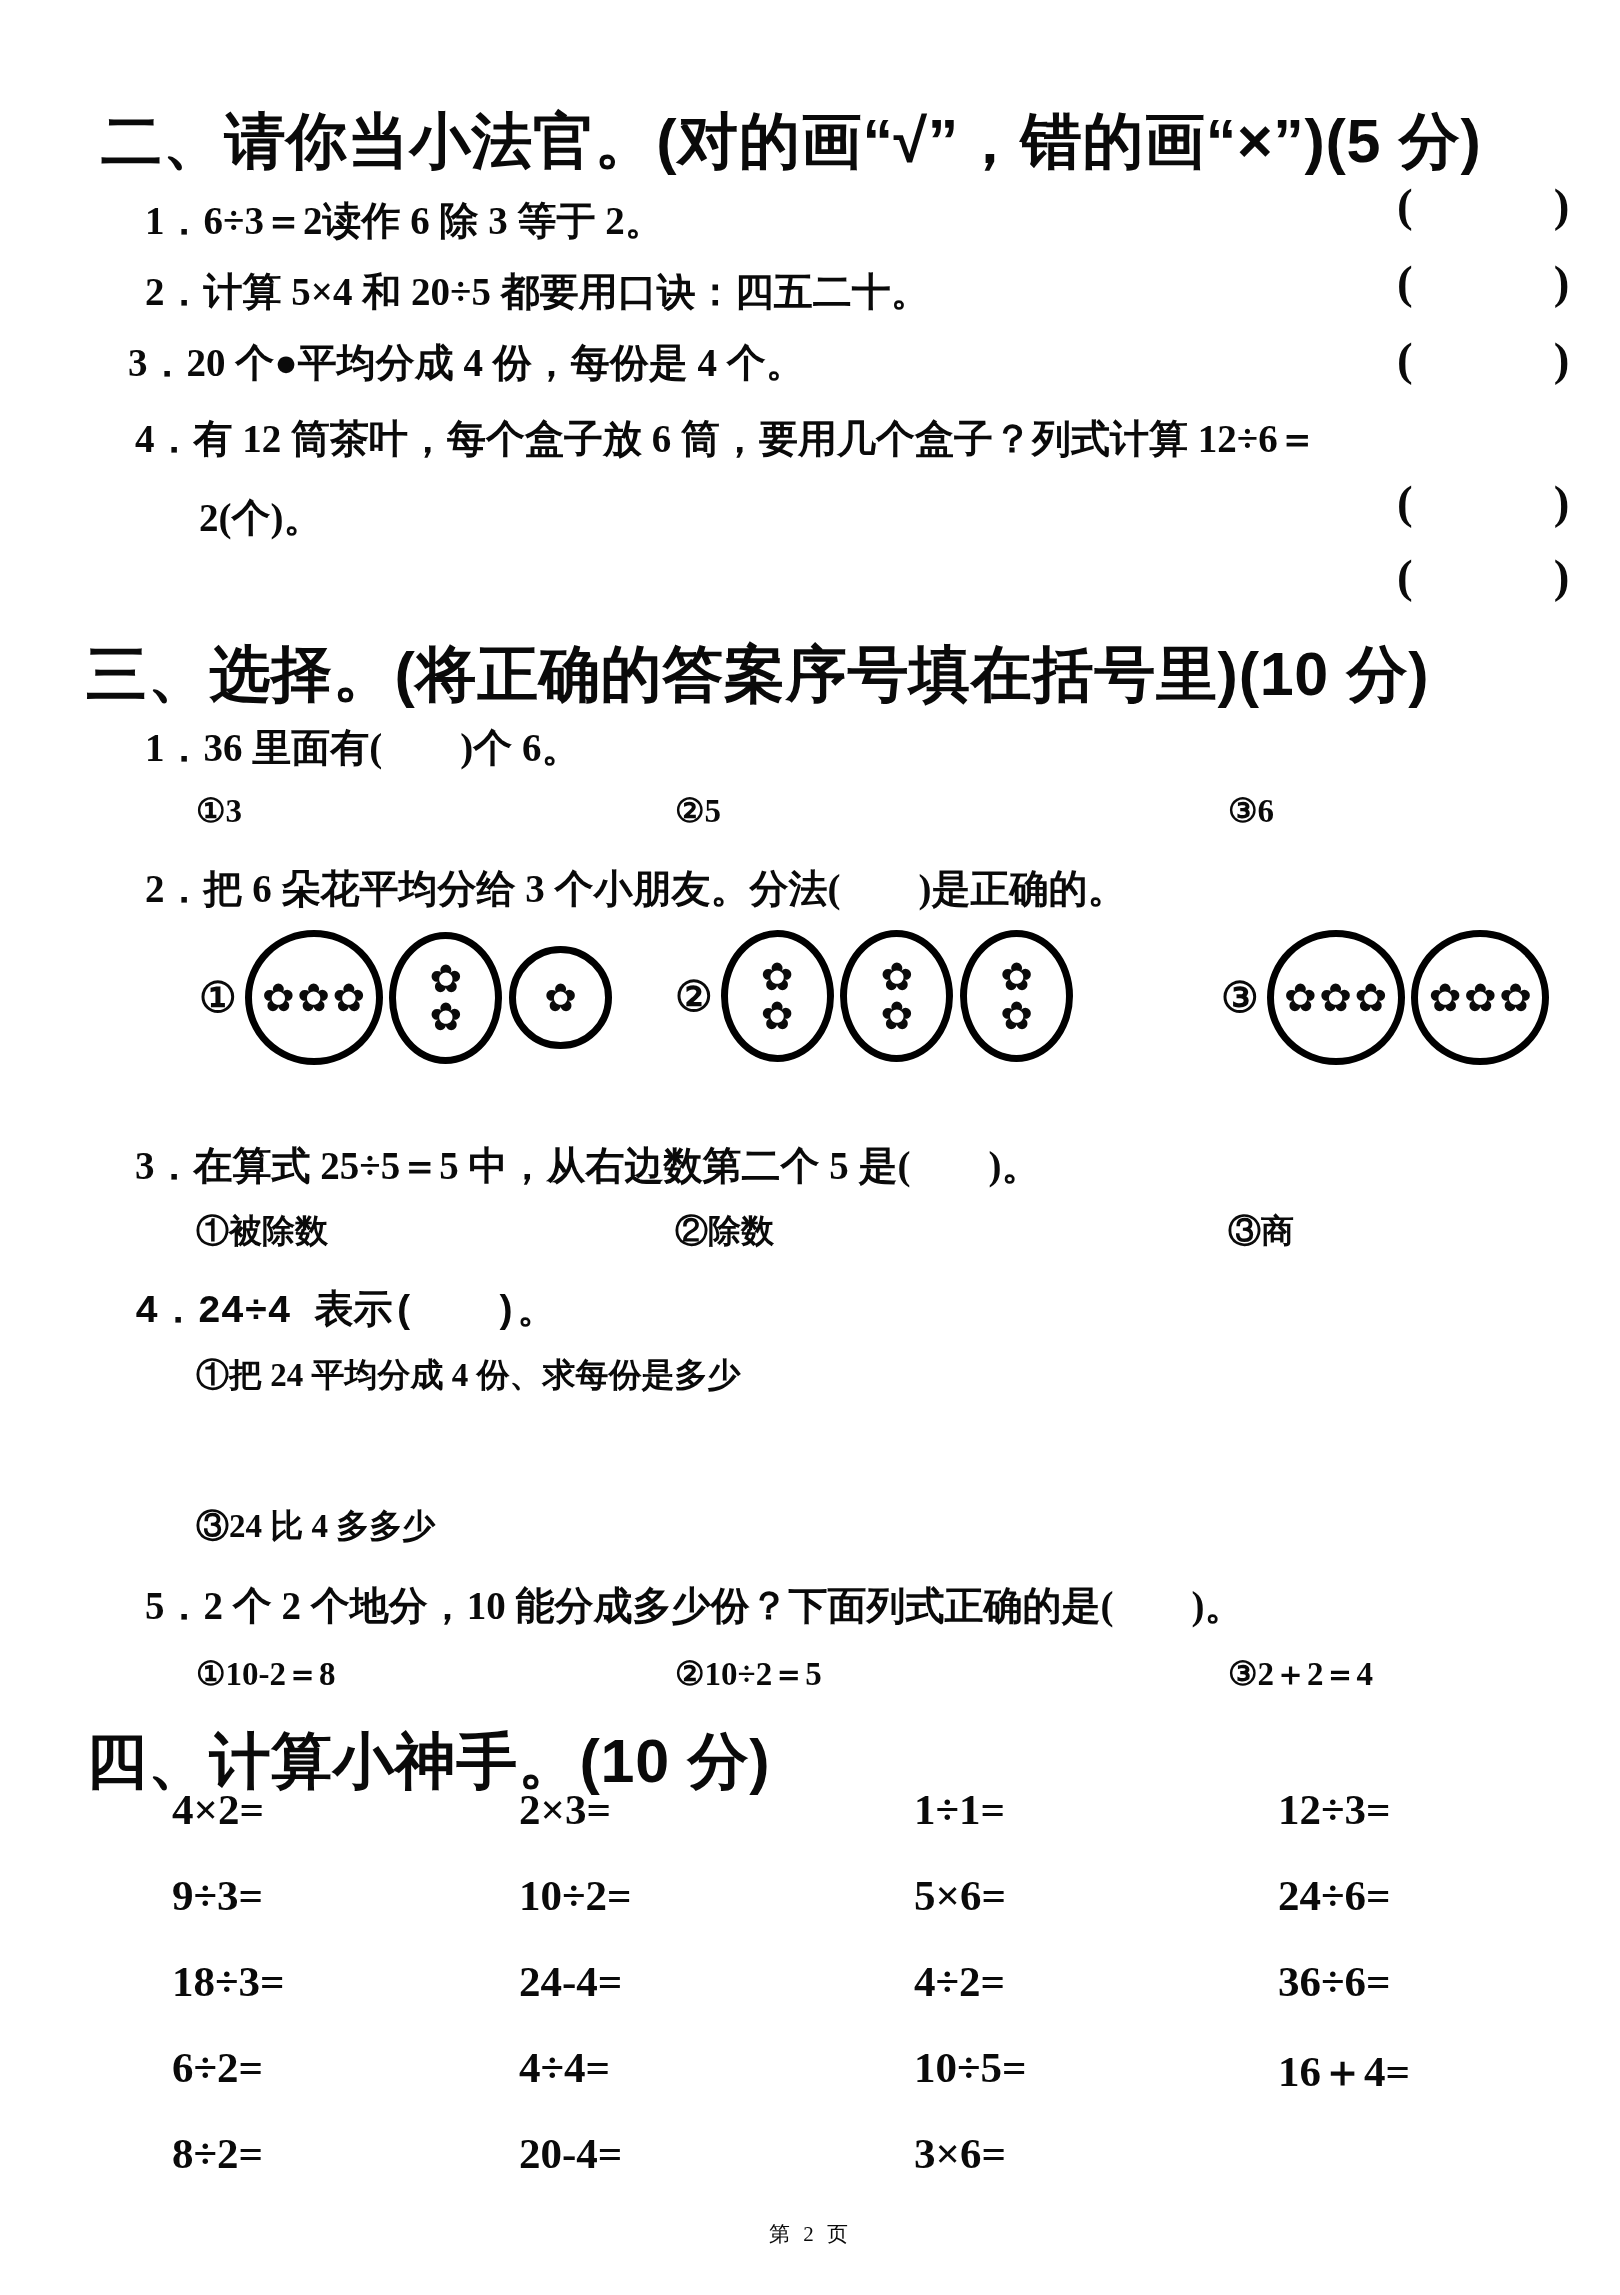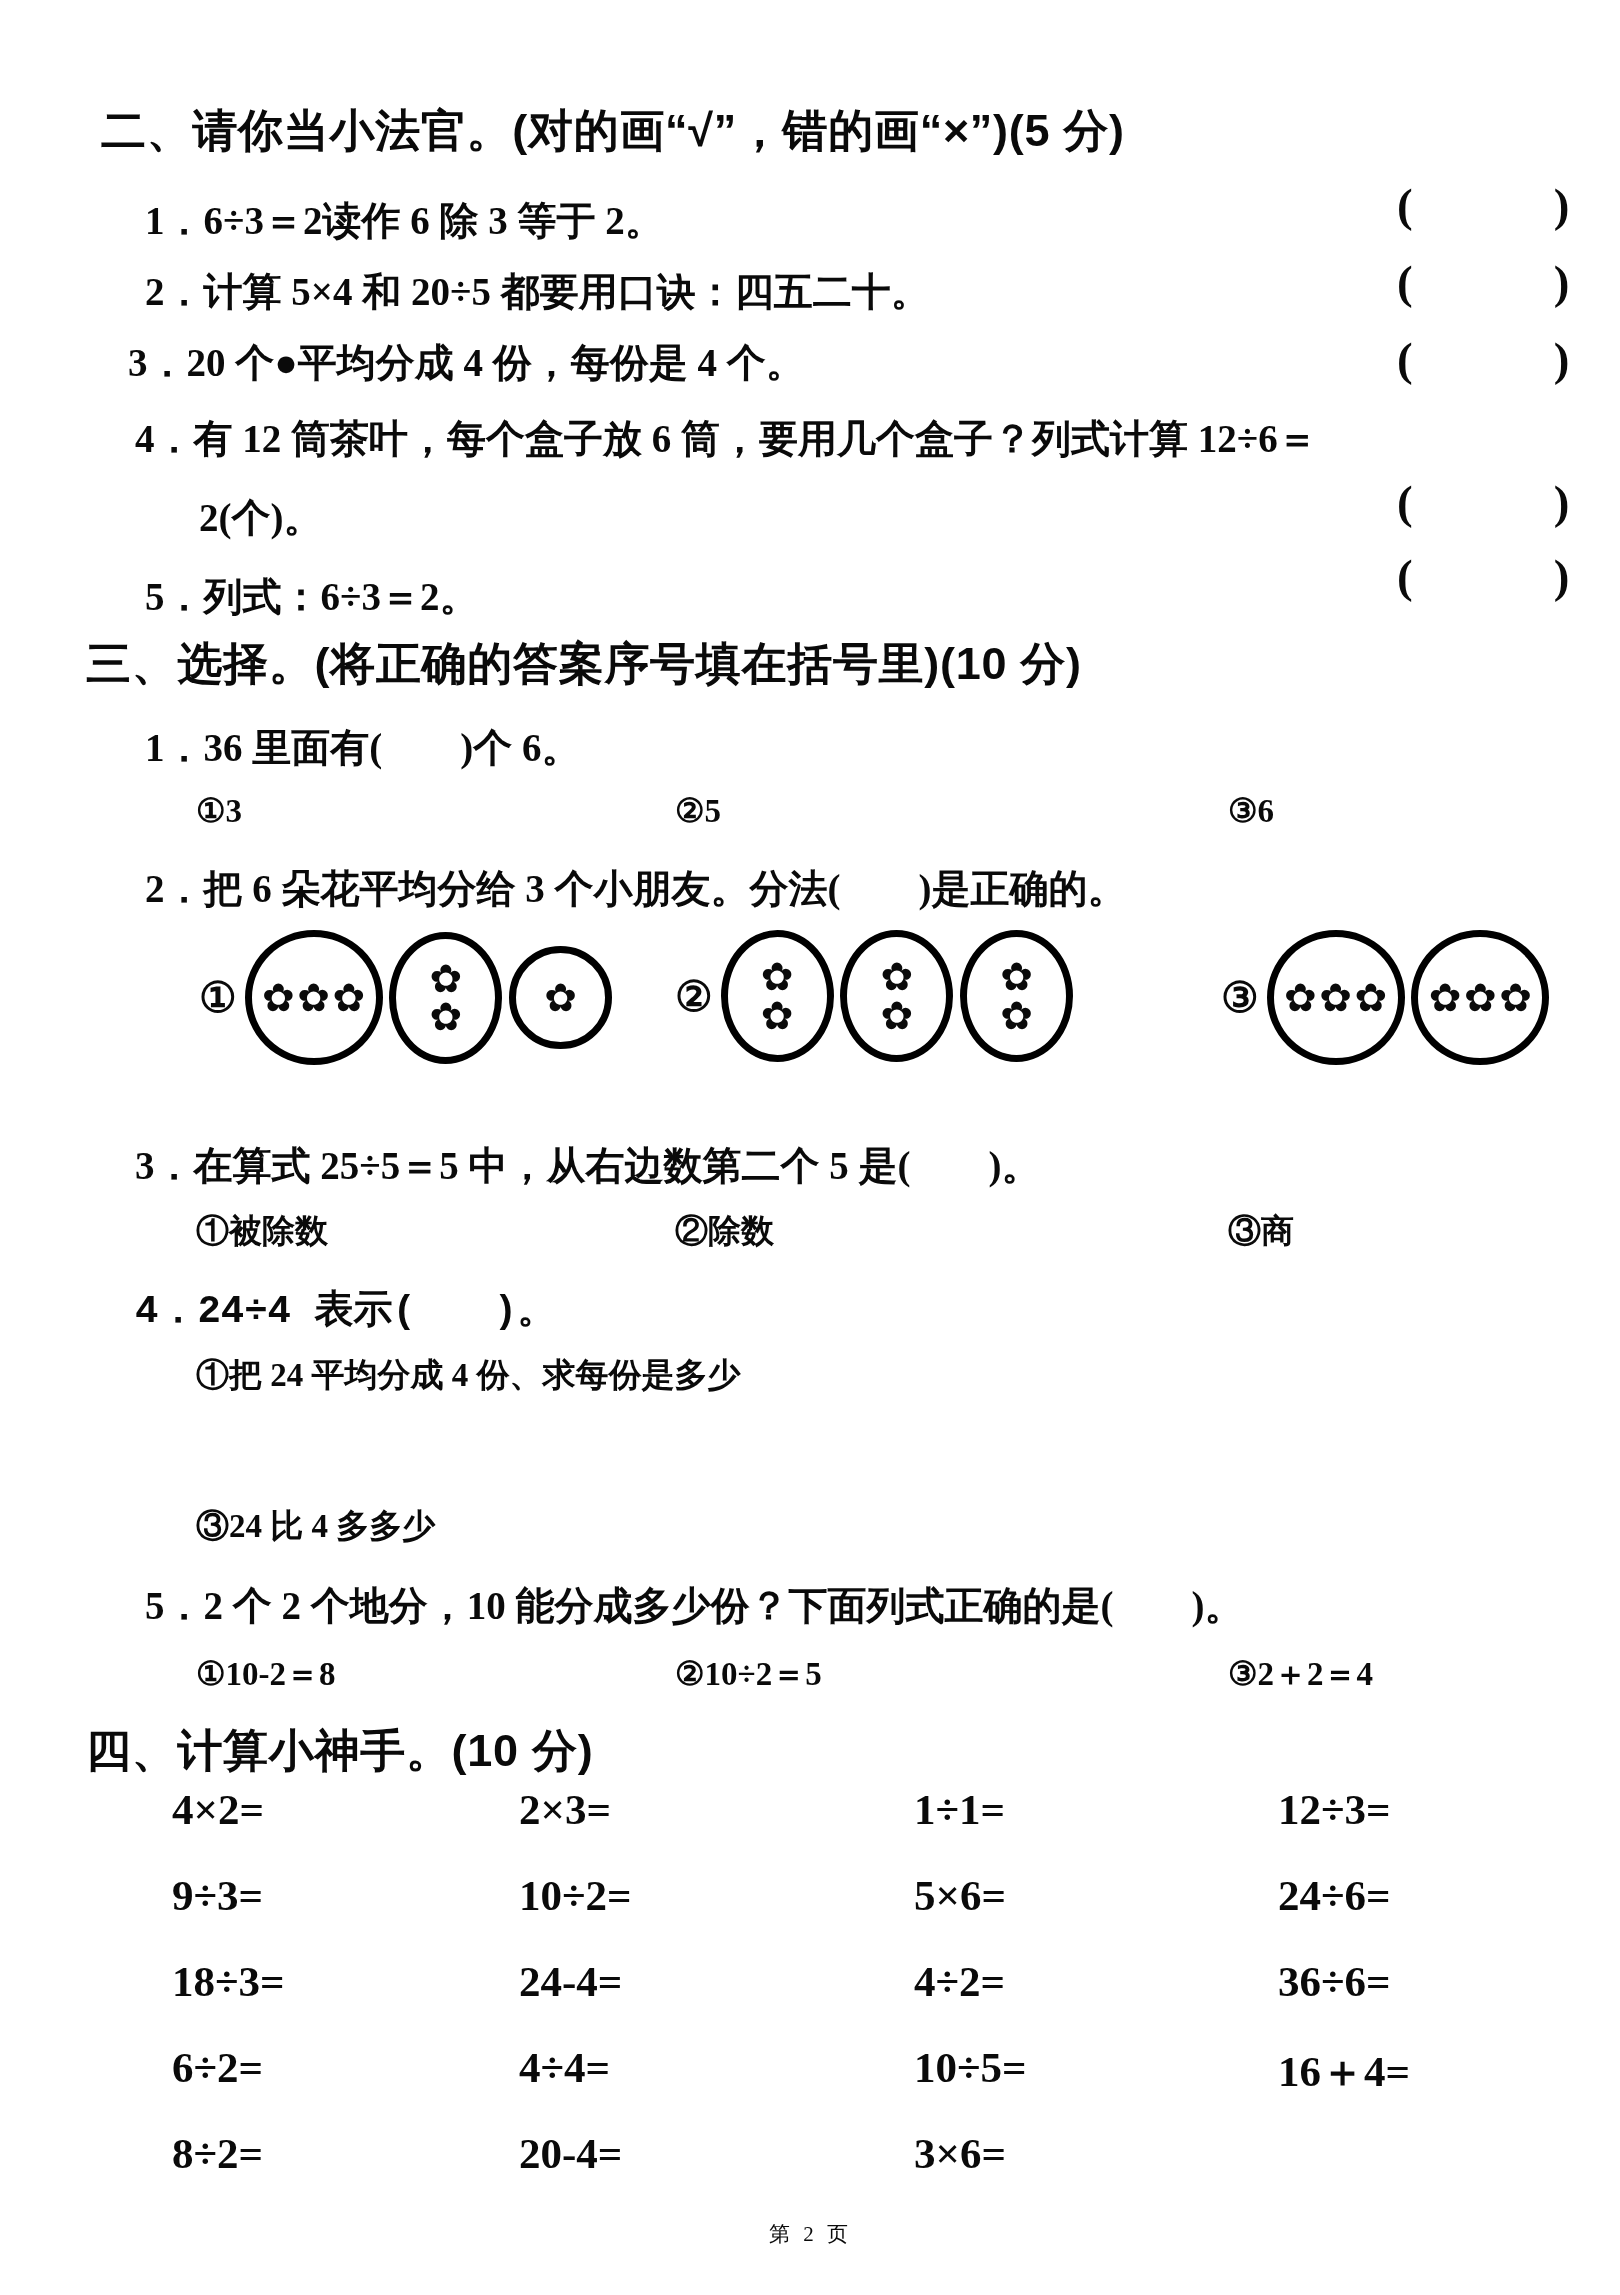--- a/index.html
+++ b/index.html
@@ -4,21 +4,21 @@
 <style>
   html,body { margin:0; padding:0; background:#e8e8e8; }
   .page {
     position:relative; width:1621px; height:2295px; background:#ffffff;
     font-family:"Liberation Serif","DejaVu Serif",serif;
     color:#0a0a0a; font-weight:700; overflow:hidden;
   }
   .abs { position:absolute; white-space:nowrap; }
   .sec-title {
     font-family:"Liberation Sans","DejaVu Sans",sans-serif;
-    font-size:45px; letter-spacing:0.7px;
+    font-size:61px; letter-spacing:0.7px;
   }
   .item-text  { font-size:39px; }
   .opt-text   { font-size:33px; }
   .ans-paren  { font-size:47px; font-weight:700; }
   .calc-grid {
     position:absolute; left:172px; top:1785px;
     display:grid; grid-template-columns:347px 395px 364px 310px;
     grid-auto-rows:86px; font-size:43px;
   }
   .calc-cell { white-space:nowrap; }
@@ -51,21 +51,20 @@
   <div class="abs item-text" style="left:145px; top:265px;">2．计算 5×4 和 20÷5 都要用口诀：四五二十。</div>
   <div class="abs ans-paren" style="left:1397px; top:251px;">(　　　)</div>
 
   <div class="abs item-text" style="left:128px; top:336px;">3．20 个●平均分成 4 份，每份是 4 个。</div>
   <div class="abs ans-paren" style="left:1397px; top:328px;">(　　　)</div>
 
   <div class="abs item-text" style="left:135px; top:412px;">4．有 12 筒茶叶，每个盒子放 6 筒，要用几个盒子？列式计算 12÷6＝</div>
   <div class="abs item-text" style="left:199px; top:491px;">2(个)。</div>
   <div class="abs ans-paren" style="left:1397px; top:471px;">(　　　)</div>
 
-  <div class="abs item-text" style="left:145px; top:570px;">5．列式：6÷3＝2。</div>
   <div class="abs ans-paren" style="left:1397px; top:545px;">(　　　)</div>
 
   <div class="abs sec-title" style="left:86px; top:634px;">三、选择。(将正确的答案序号填在括号里)(10 分)</div>
 
   <div class="abs item-text" style="left:145px; top:721px;">1．36 里面有(　　)个 6。</div>
   <div class="abs opt-text" style="left:196px; top:791px;">①3</div>
   <div class="abs opt-text" style="left:675px; top:791px;">②5</div>
   <div class="abs opt-text" style="left:1228px; top:791px;">③6</div>
 
   <div class="abs item-text" style="left:145px; top:862px;">2．把 6 朵花平均分给 3 个小朋友。分法(　　)是正确的。</div>

